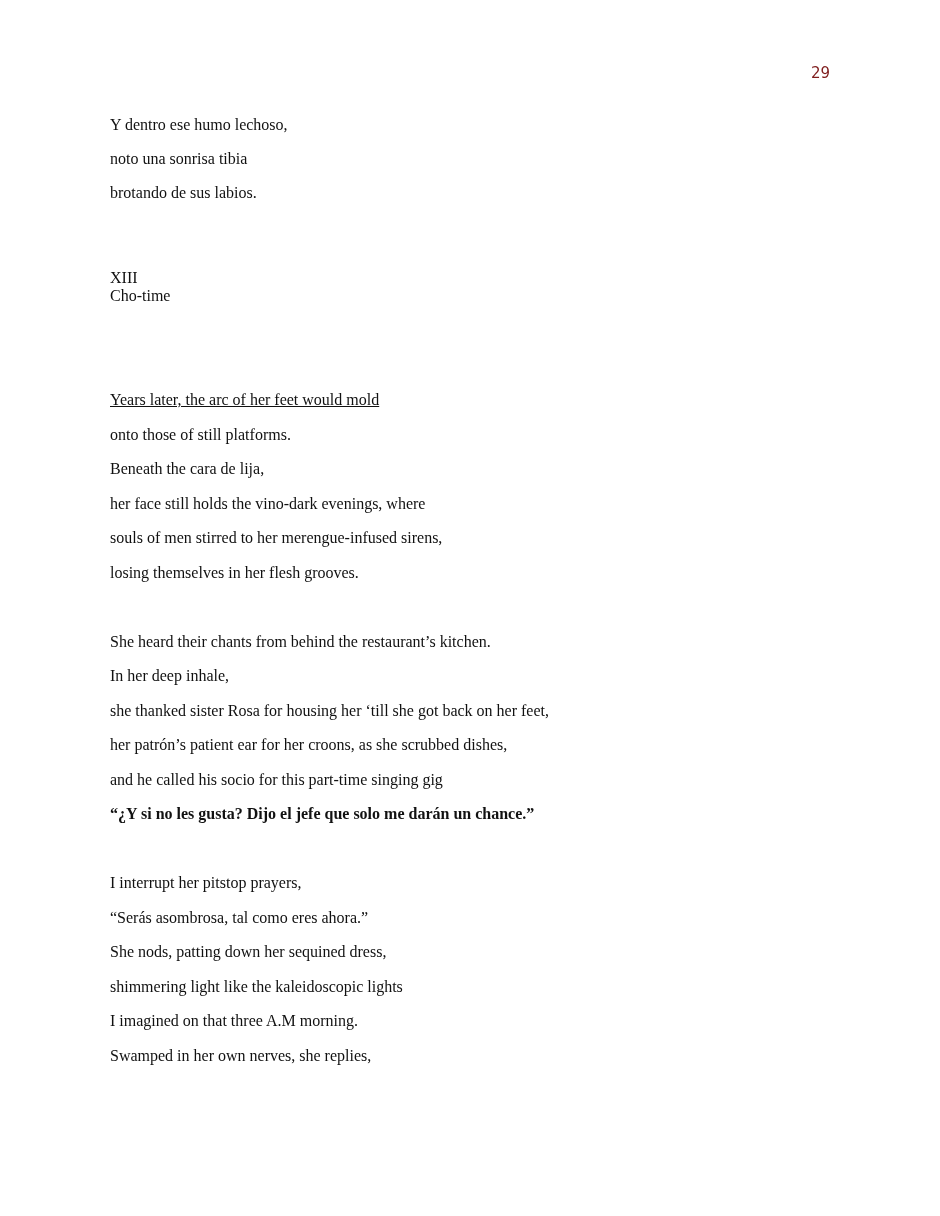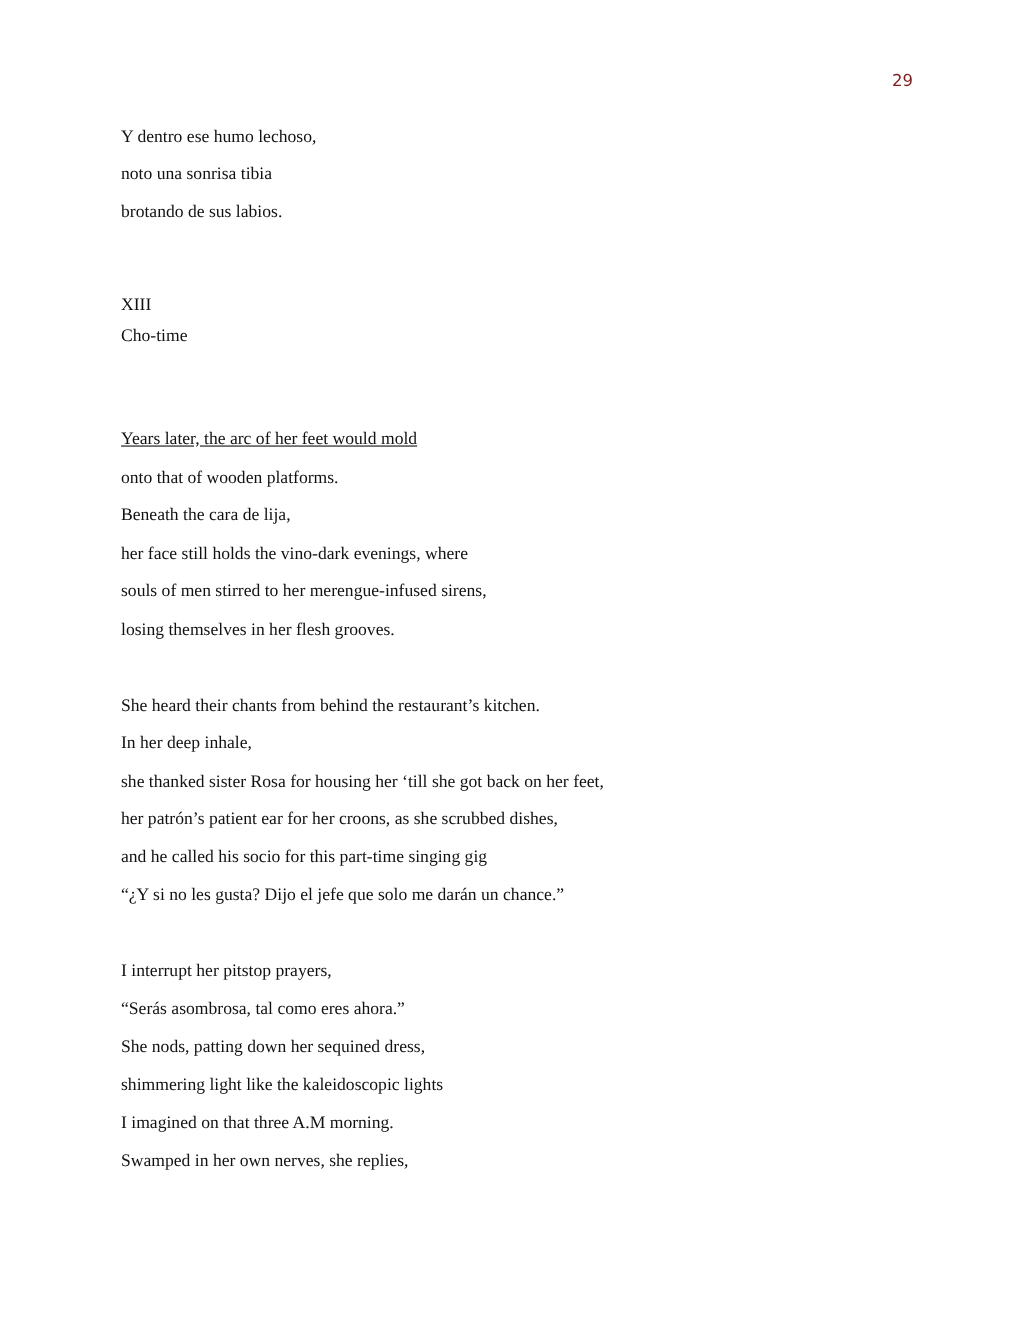--- a/index.html
+++ b/index.html
@@ -36,32 +36,32 @@
 </head>
 <body>
 
 <div class="page-number">29</div>
 
 <div id="poem">
     <div class="line" style="top: 115px;">Y dentro ese humo lechoso,</div>
     <div class="line" style="top: 149px;">noto una sonrisa tibia</div>
     <div class="line" style="top: 183px;">brotando de sus labios.</div>
     <div class="line" style="top: 252px; margin-top: 16px;">XIII</div>
-    <div class="line" style="top: 296px;">Cho-time</div>
+    <div class="line" style="top: 286px;">Cho-time</div>
     <div class="line" style="top: 390px; text-decoration: underline;">Years later, the arc of her feet would mold</div>
-    <div class="line" style="top: 425px;">onto that of wooden platforms.</div>
+    <div class="line" style="top: 425px;">onto those of still platforms.</div>
     <div class="line" style="top: 459px;">Beneath the cara de lija,</div>
     <div class="line" style="top: 494px;">her face still holds the vino-dark evenings, where</div>
     <div class="line" style="top: 528px;">souls of men stirred to her merengue-infused sirens,</div>
     <div class="line" style="top: 563px;">losing themselves in her flesh grooves.</div>
     <div class="line" style="top: 632px;">She heard their chants from behind the restaurant’s kitchen.</div>
     <div class="line" style="top: 666px;">In her deep inhale,</div>
     <div class="line" style="top: 701px;">she thanked sister Rosa for housing her ‘till she got back on her feet,</div>
     <div class="line" style="top: 735px;">her patrón’s patient ear for her croons, as she scrubbed dishes,</div>
     <div class="line" style="top: 770px;">and he called his socio for this part-time singing gig</div>
-    <div class="line" style="top: 804px;">“¿Y si no les gusta? Dijo el jefe que solo me darán un chance.”</div>
+    <div class="line" style="top: 804px; font-weight: bold;">“¿Y si no les gusta? Dijo el jefe que solo me darán un chance.”</div>
     <div class="line" style="top: 873px;">I interrupt her pitstop prayers,</div>
     <div class="line" style="top: 908px;">“Serás asombrosa, tal como eres ahora.”</div>
     <div class="line" style="top: 942px;">She nods, patting down her sequined dress,</div>
     <div class="line" style="top: 977px;">shimmering light like the kaleidoscopic lights</div>
     <div class="line" style="top: 1011px;">I imagined on that three A.M morning.</div>
     <div class="line" style="top: 1046px;">Swamped in her own nerves, she replies,</div>
   </div>
 
 </body></html>

